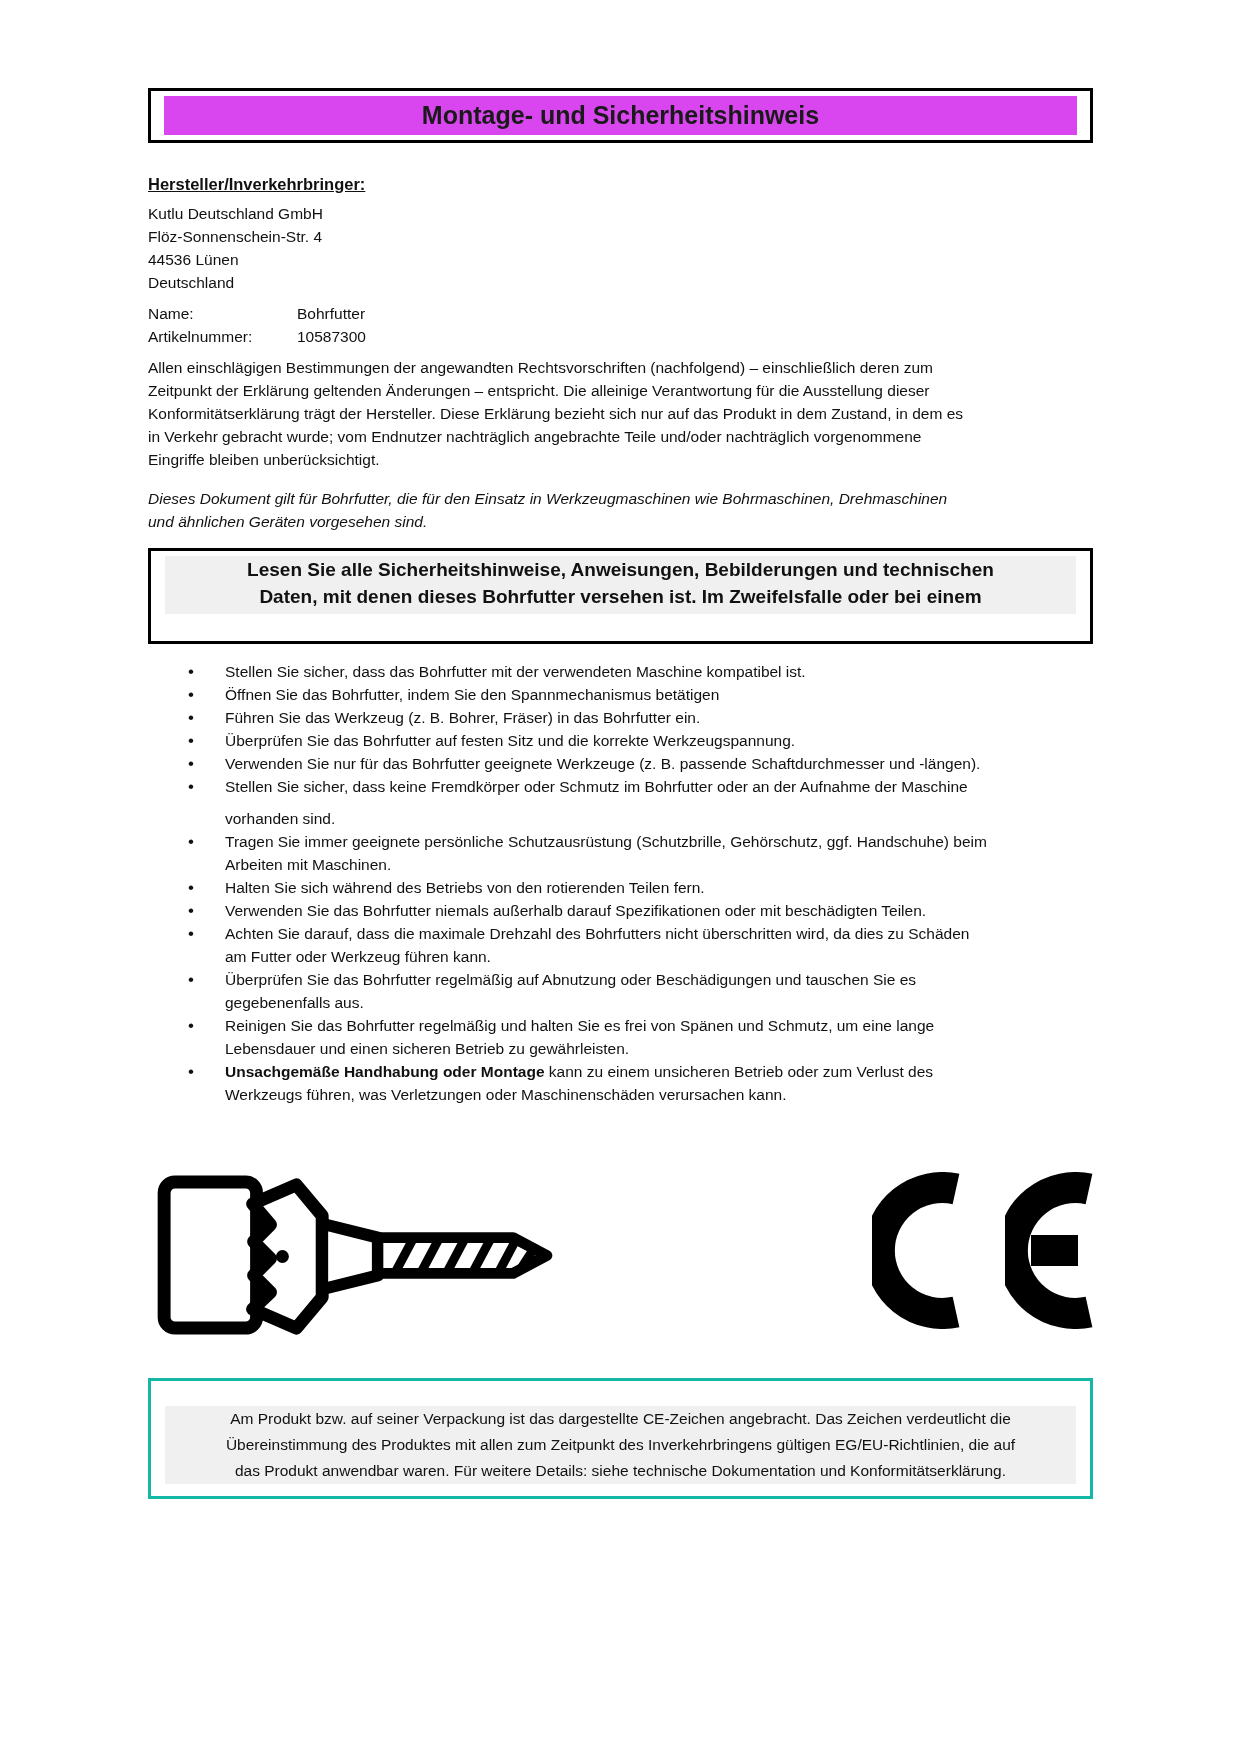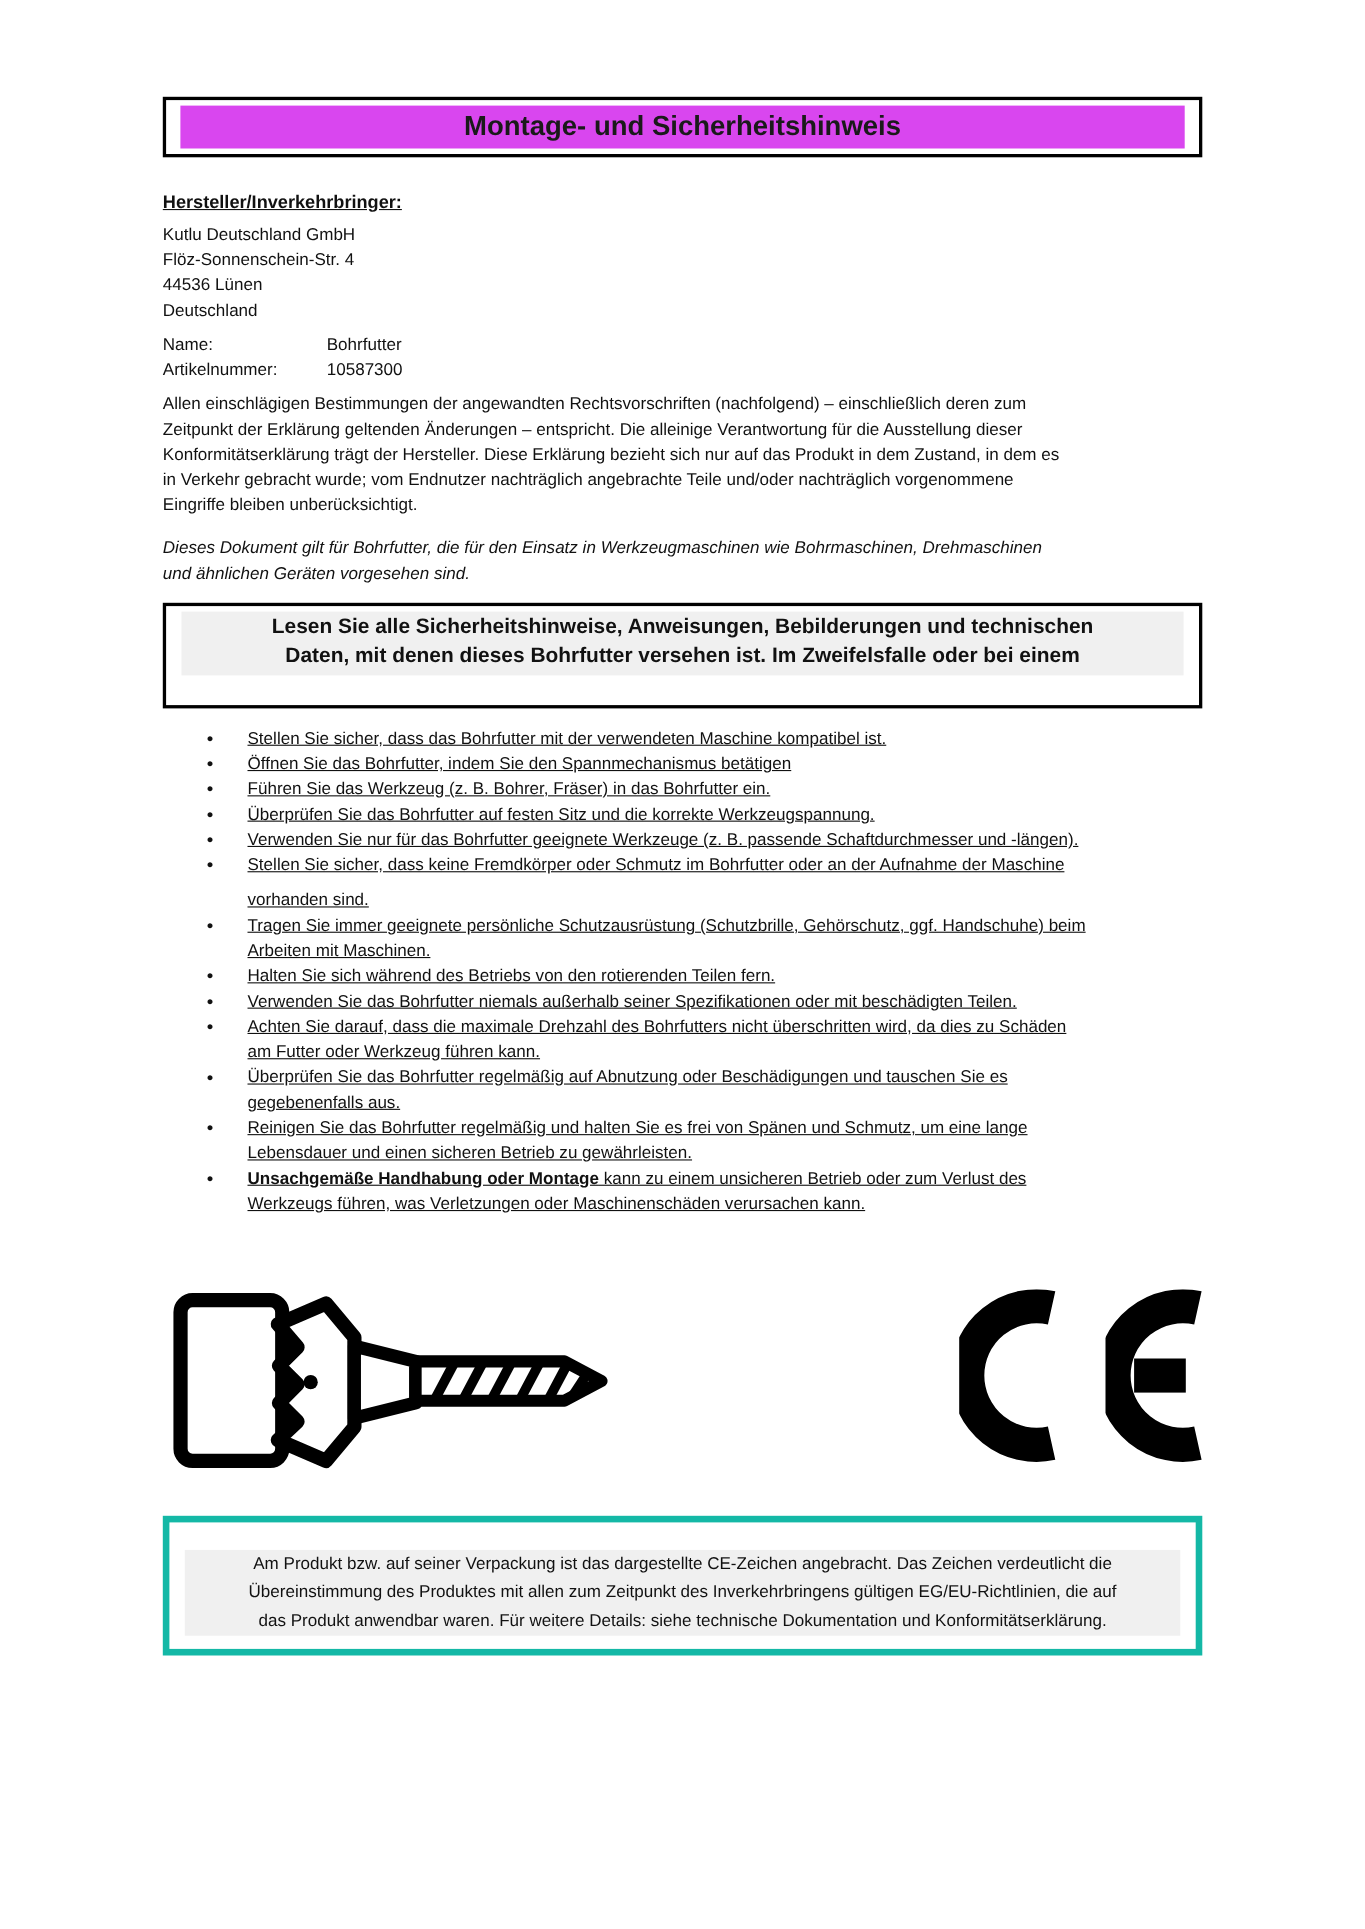--- a/index.html
+++ b/index.html
@@ -26,30 +26,30 @@
   
   .pre{white-space:pre-line;}
   .para1{margin-top:8px;}
   .para2{margin-top:14px;font-style:italic;}
   
   .warn-box{border:3px solid #000;margin-top:2px;height:90px;overflow:hidden;}
   .warn-band{background:#f0f0f0;margin:5px 14px;text-align:center;
              font-weight:700;font-size:19px;line-height:27px;height:58px;overflow:hidden;}
   
   .head2{margin-top:76px;}
-  ul.safety{margin:16px 0 0 0;padding:0;list-style:none;text-decoration:underline;}
+  ul.safety{margin:16px 0 0 0;padding:0;list-style:none;}
   ul.safety li{position:relative;padding-left:77px;}
   ul.safety li::before{content:"\2022";position:absolute;left:40px;top:0;font-size:17px;}
   ul.safety .cont{display:block;margin-top:9px;}
   
   .graphics{margin-top:66px;display:flex;justify-content:space-between;align-items:flex-start;}
   .drill{margin-left:7px;}
   .ce{display:flex;gap:45px;margin-right:0px;}
   
-  .note-box{border:6px solid #14b8a6;margin-top:37px;padding:25px 0 12px 0;}
+  .note-box{border:3px solid #14b8a6;margin-top:37px;padding:25px 0 12px 0;}
   .note-band{background:#f0f0f0;margin:0 14px;text-align:center;line-height:26px;}
 </style>
 </head>
 <body>
 
 <div class="page">
 
   <div class="title-box">
     <div class="title-band">
       <h1>Montage- und Sicherheitshinweis</h1>
@@ -90,21 +90,21 @@
   <ul class="safety">
     <li class="pre">Stellen Sie sicher, dass das Bohrfutter mit der verwendeten Maschine kompatibel ist.</li>
     <li class="pre">Öffnen Sie das Bohrfutter, indem Sie den Spannmechanismus betätigen</li>
     <li class="pre">Führen Sie das Werkzeug (z. B. Bohrer, Fräser) in das Bohrfutter ein.</li>
     <li class="pre">Überprüfen Sie das Bohrfutter auf festen Sitz und die korrekte Werkzeugspannung.</li>
     <li class="pre">Verwenden Sie nur für das Bohrfutter geeignete Werkzeuge (z. B. passende Schaftdurchmesser und -längen).</li>
     <li><span class="pre">Stellen Sie sicher, dass keine Fremdkörper oder Schmutz im Bohrfutter oder an der Aufnahme der Maschine</span><span class="cont">vorhanden sind.</span></li>
     <li class="pre">Tragen Sie immer geeignete persönliche Schutzausrüstung (Schutzbrille, Gehörschutz, ggf. Handschuhe) beim
 Arbeiten mit Maschinen.</li>
     <li class="pre">Halten Sie sich während des Betriebs von den rotierenden Teilen fern.</li>
-    <li class="pre">Verwenden Sie das Bohrfutter niemals außerhalb seiner Spezifikationen oder mit beschädigten Teilen.</li>
+    <li class="pre">Verwenden Sie das Bohrfutter niemals außerhalb darauf Spezifikationen oder mit beschädigten Teilen.</li>
     <li class="pre">Achten Sie darauf, dass die maximale Drehzahl des Bohrfutters nicht überschritten wird, da dies zu Schäden
 am Futter oder Werkzeug führen kann.</li>
     <li class="pre">Überprüfen Sie das Bohrfutter regelmäßig auf Abnutzung oder Beschädigungen und tauschen Sie es
 gegebenenfalls aus.</li>
     <li class="pre">Reinigen Sie das Bohrfutter regelmäßig und halten Sie es frei von Spänen und Schmutz, um eine lange
 Lebensdauer und einen sicheren Betrieb zu gewährleisten.</li>
     <li class="pre"><b>Unsachgemäße Handhabung oder Montage</b><span> kann zu einem unsicheren Betrieb oder zum Verlust des
 Werkzeugs führen, was Verletzungen oder Maschinenschäden verursachen kann.</span></li>
   </ul>
 

